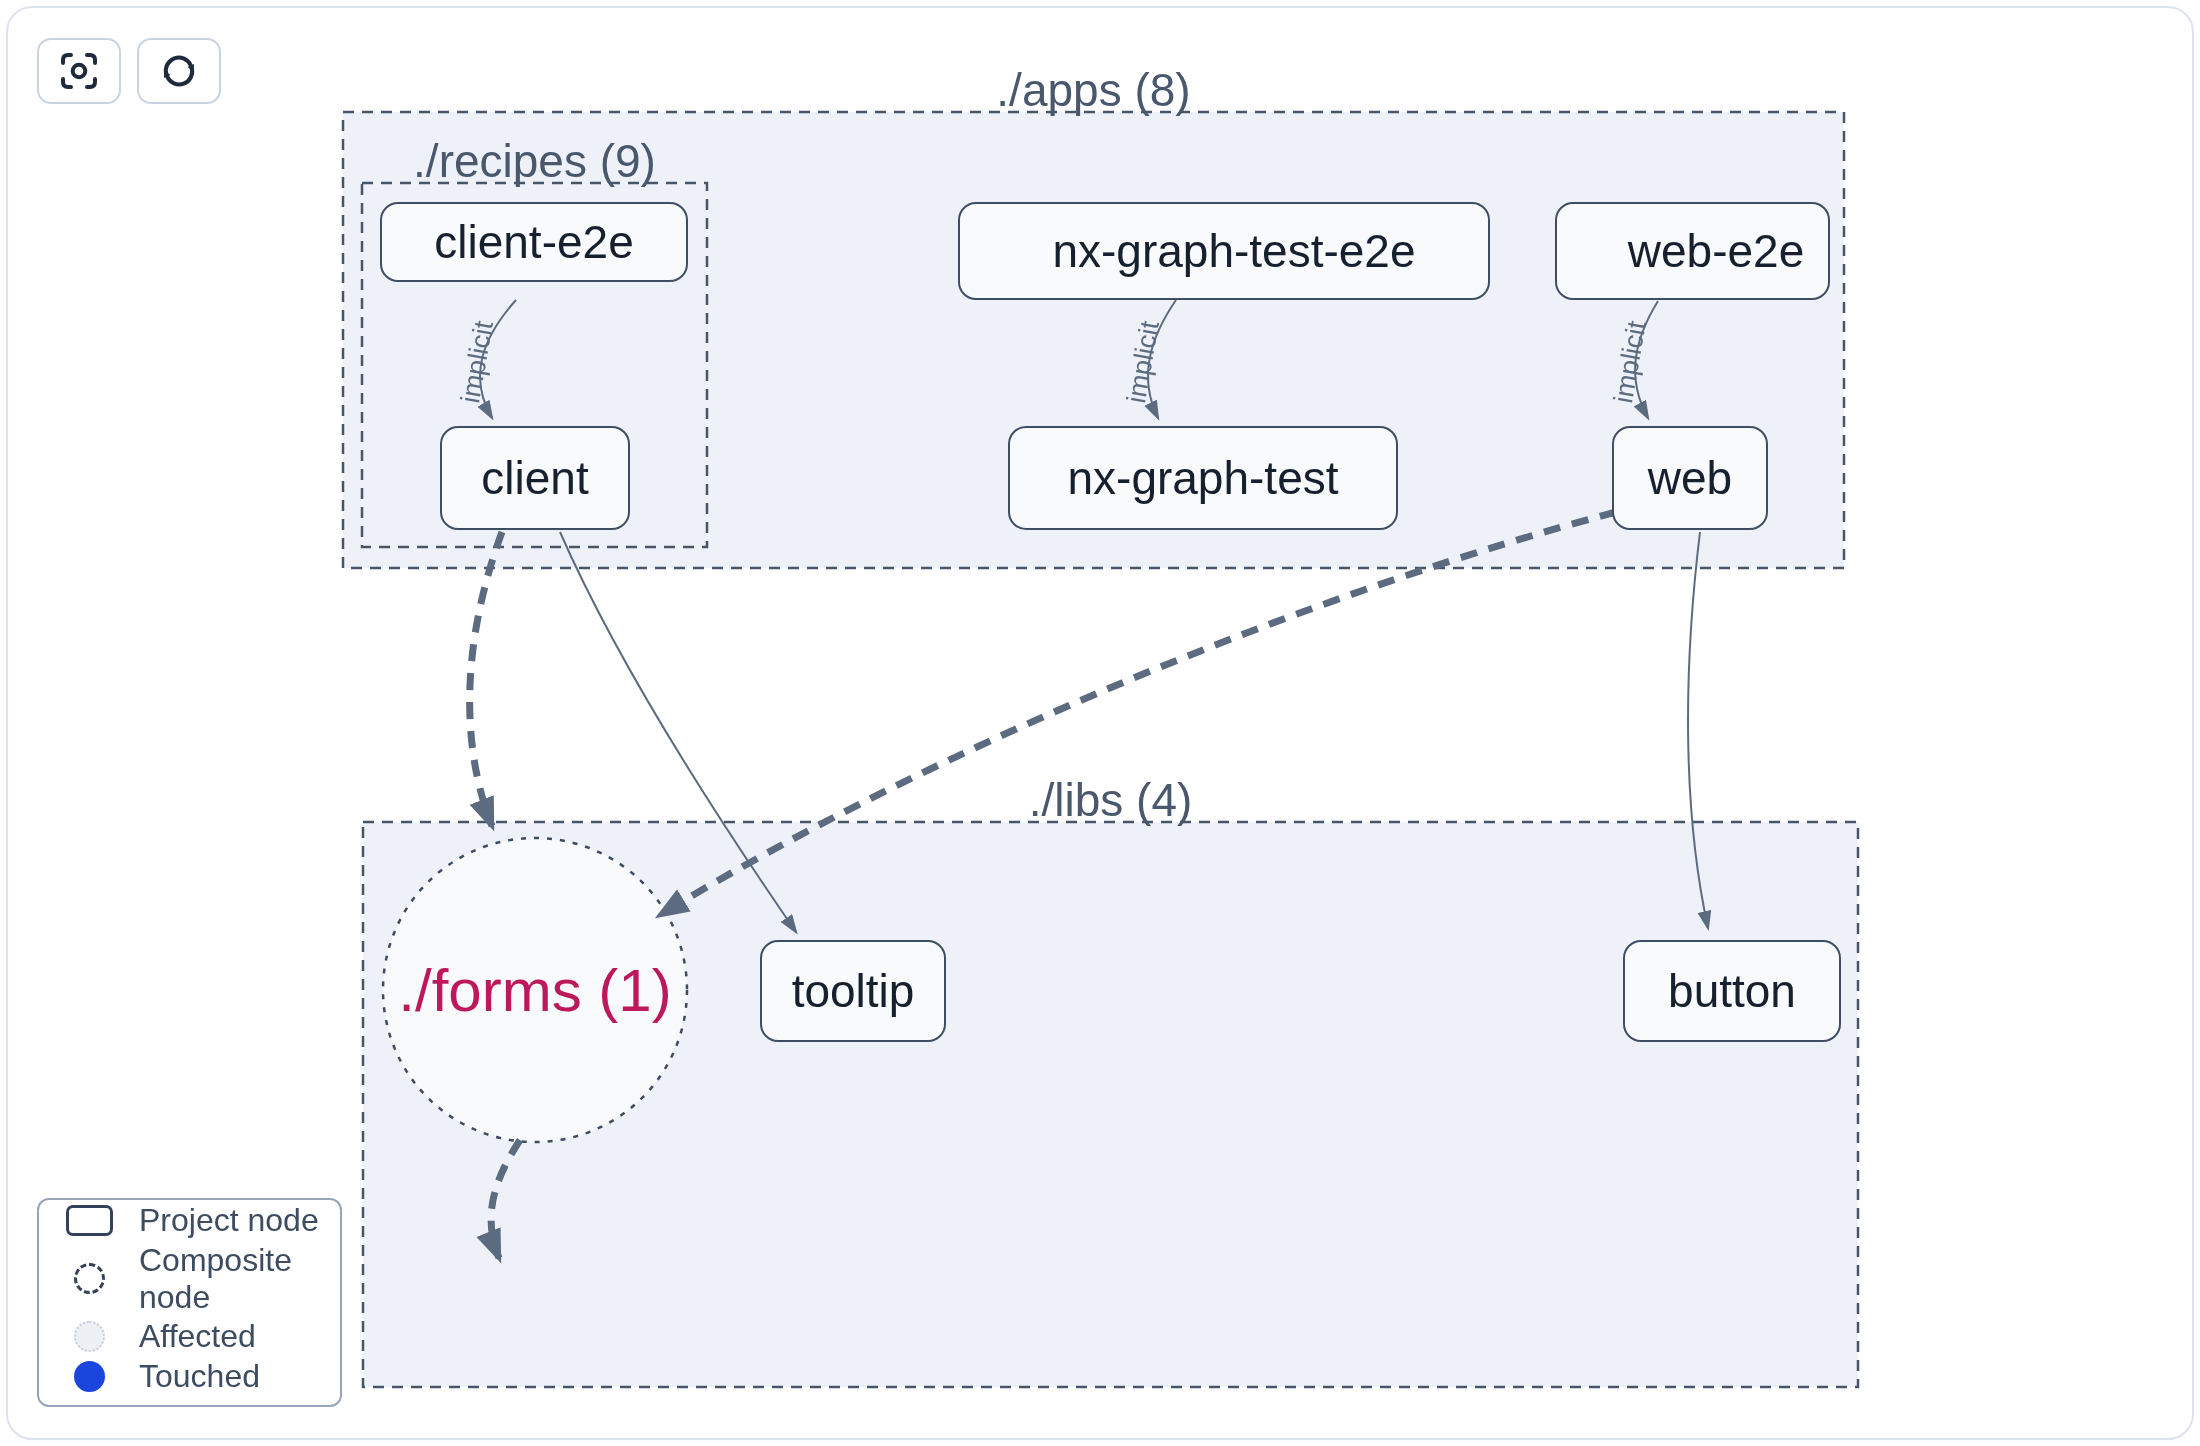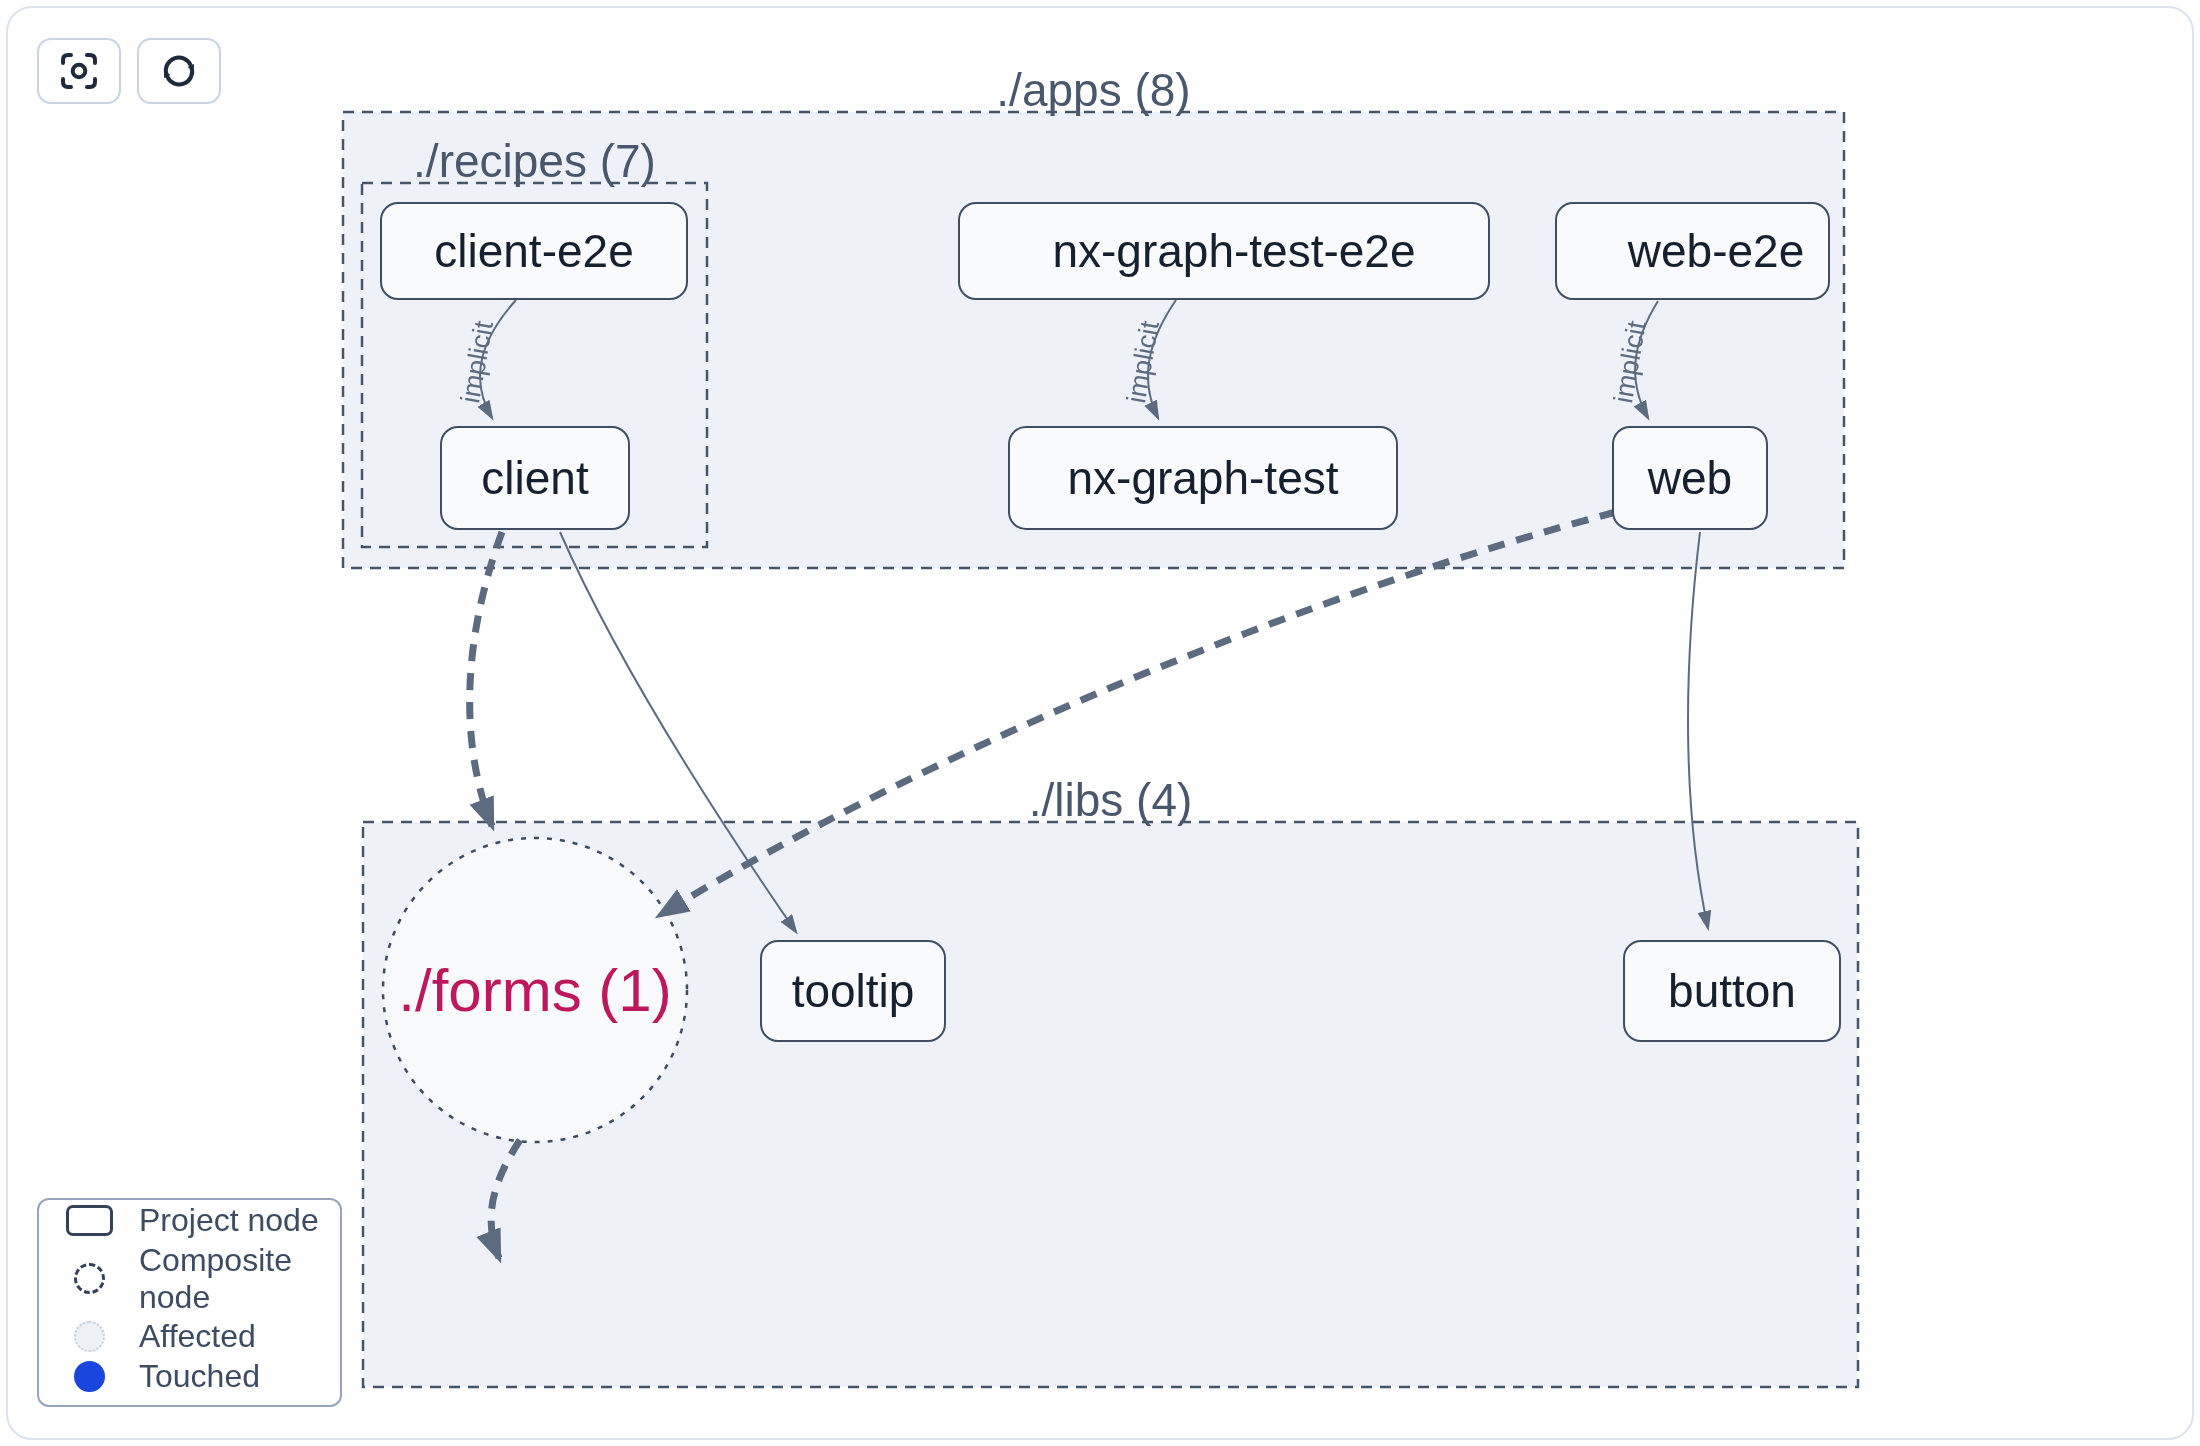--- a/index.html
+++ b/index.html
@@ -77,23 +77,23 @@
     <text class="implicit-label" text-anchor="middle" dominant-baseline="central" transform="translate(1630,362) rotate(-80)">implicit</text>
     <path class="edge thick" marker-end="url(#ah-lg)" d="M502,532 C464,635 458,740 492,826"></path>
     <path class="edge thin" marker-end="url(#ah-sm)" d="M560,532 C616,660 716,816 796,932"></path>
     <path class="edge thick" marker-end="url(#ah-lg)" d="M1616,512 C1330,588 950,738 660,915"></path>
     <path class="edge thin" marker-end="url(#ah-sm)" d="M1700,532 C1682,680 1684,818 1708,928"></path>
     <path class="edge thick" marker-end="url(#ah-lg)" d="M520,1140 C494,1180 482,1216 499,1258"></path>
   </svg>
 
 <div id="nodes-layer">
     <div class="group-title" style="left: 1093.5px; top: 64px;">./apps (8)</div>
-    <div class="group-title" style="left: 534.5px; top: 135px;">./recipes (7)</div>
+    <div class="group-title" style="left: 534.5px; top: 135px;">./recipes (9)</div>
     <div class="group-title" style="left: 1110.5px; top: 774px;">./libs (4)</div>
-    <div class="node" style="left: 380px; top: 202px; width: 308px; height: 98px;">client-e2e</div>
+    <div class="node" style="left: 380px; top: 202px; width: 308px; height: 80px;">client-e2e</div>
     <div class="node" style="left: 440px; top: 426px; width: 190px; height: 104px;">client</div>
     <div class="node" style="left: 958px; top: 202px; width: 532px; height: 98px; padding-left: 20px;">nx-graph-test-e2e</div>
     <div class="node" style="left: 1008px; top: 426px; width: 390px; height: 104px;">nx-graph-test</div>
     <div class="node" style="left: 1555px; top: 202px; width: 275px; height: 98px; padding-left: 47px;">web-e2e</div>
     <div class="node" style="left: 1612px; top: 426px; width: 156px; height: 104px;">web</div>
     <div class="node" style="left: 760px; top: 940px; width: 186px; height: 102px;">tooltip</div>
     <div class="node" style="left: 1623px; top: 940px; width: 218px; height: 102px;">button</div>
     <div class="composite-label" style="left: 535px; top: 990px;">./forms (1)</div>
   </div>
 

